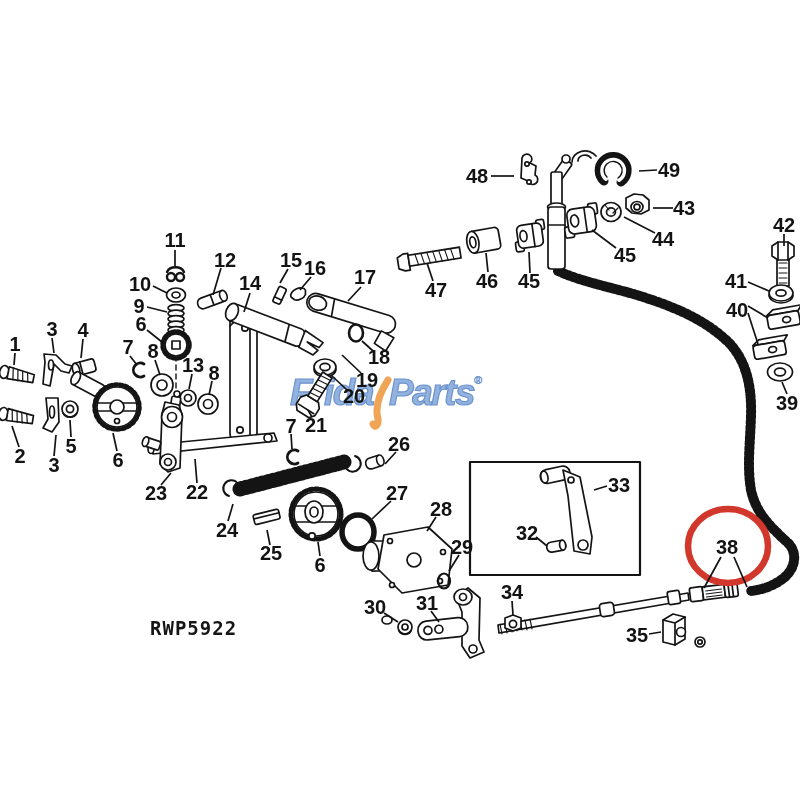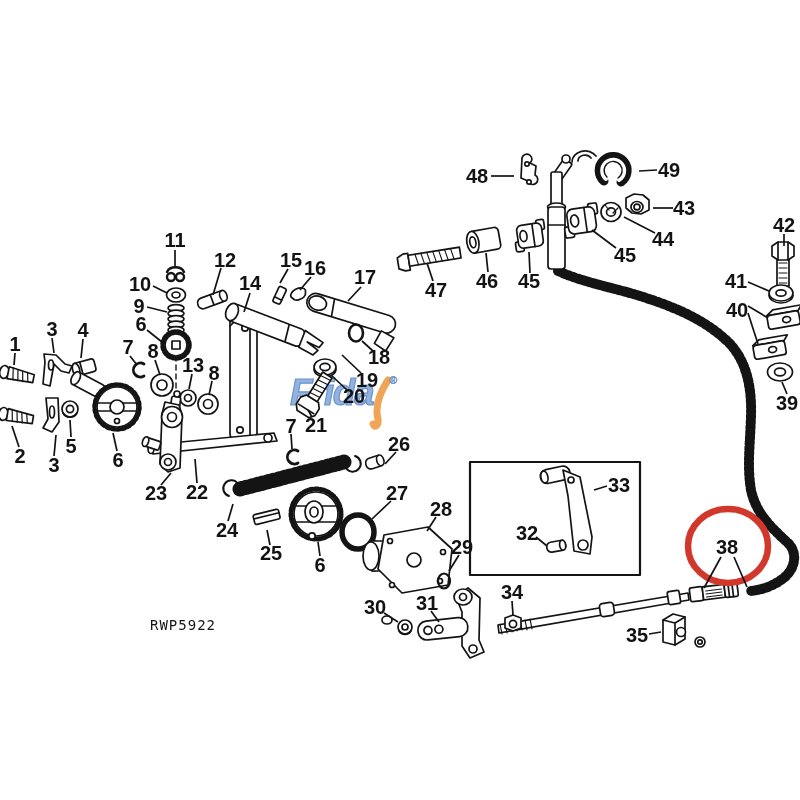--- a/index.html
+++ b/index.html
@@ -4,35 +4,36 @@
 <style>
   html,body{margin:0;padding:0;background:#fff;}
   .stage{position:relative;width:800px;height:800px;background:#ffffff;overflow:hidden;
          font-family:"Liberation Sans",sans-serif;}
   .watermark{position:absolute;left:290px;top:372px;display:flex;align-items:flex-start;
              font-style:italic;font-weight:bold;font-size:37px;letter-spacing:-1.5px;
              -webkit-text-stroke:1.2px #6b93cd;white-space:nowrap;z-index:1;}
   .watermark .reg{font-size:11px;margin-top:2px;-webkit-text-stroke:0.5px #6b93cd;}
   .swoosh{display:inline-block;margin:4px -3px 0 -5px;}
   .diagram-code{position:absolute;left:150px;top:617px;z-index:3;
-                font-family:"DejaVu Sans Mono",monospace;font-weight:normal;
-                font-size:14px;letter-spacing:1px;color:#161616;}
+                font-family:"DejaVu Sans Mono",monospace;font-weight:bold;
+                font-size:19px;letter-spacing:1px;color:#161616;}
   svg.art{position:absolute;left:0;top:0;z-index:2;}
   #callout-labels text{font-family:"Liberation Sans",sans-serif;font-size:20px;font-weight:bold;fill:#131313;}
 </style>
 </head>
 <body>
 
 <div class="stage">
 
   <div class="watermark" style="color: rgb(147, 178, 222); -webkit-text-stroke: 1.2px rgb(107, 147, 205);">
     <span>Frida</span>
       <svg class="swoosh" width="24" height="58" viewBox="0 0 24 58">
         <path d="M20,4 C11,18 7,32 10,43 C11,49 7,53 5,48" fill="none" stroke="#f0a456" stroke-width="7" stroke-linecap="round"></path>
       </svg>
+      <span>Parts</span>
       <span class="reg">®</span>
   </div>
 
   <div class="diagram-code">RWP5922</div>
 
   <svg class="art" width="800" height="800" viewBox="0 0 800 800">
     <g fill="#ffffff" stroke="#141414" stroke-width="1.7" stroke-linejoin="round" stroke-linecap="round">
 
       <line x1="176" y1="356" x2="176" y2="440" stroke-dasharray="5 4" stroke-width="1.4" fill="none"></line>
 

